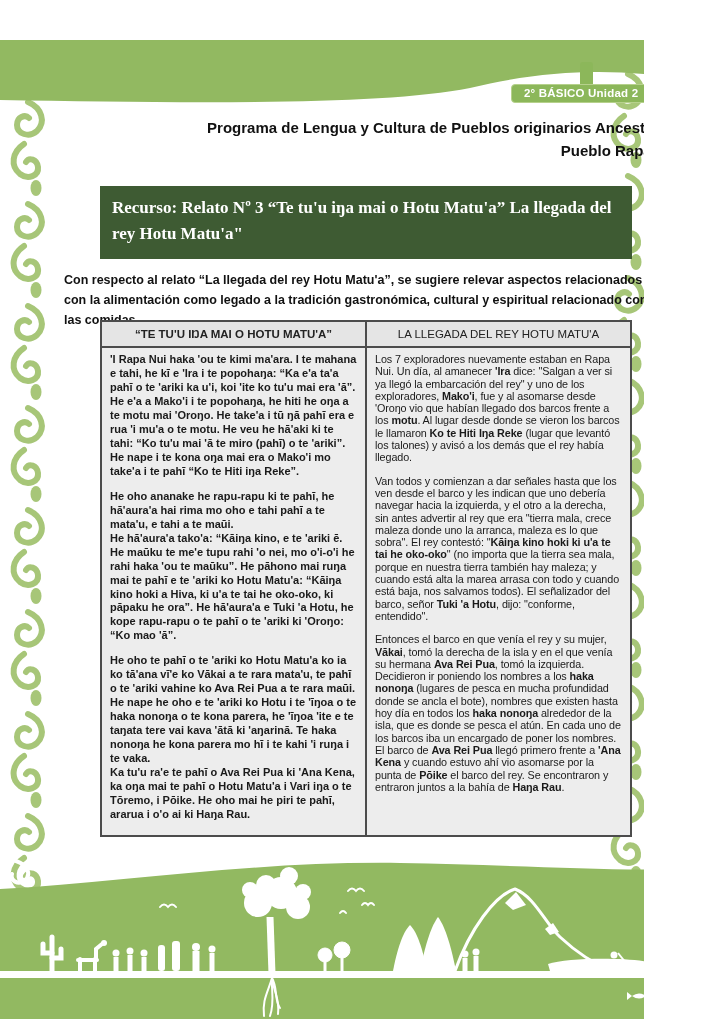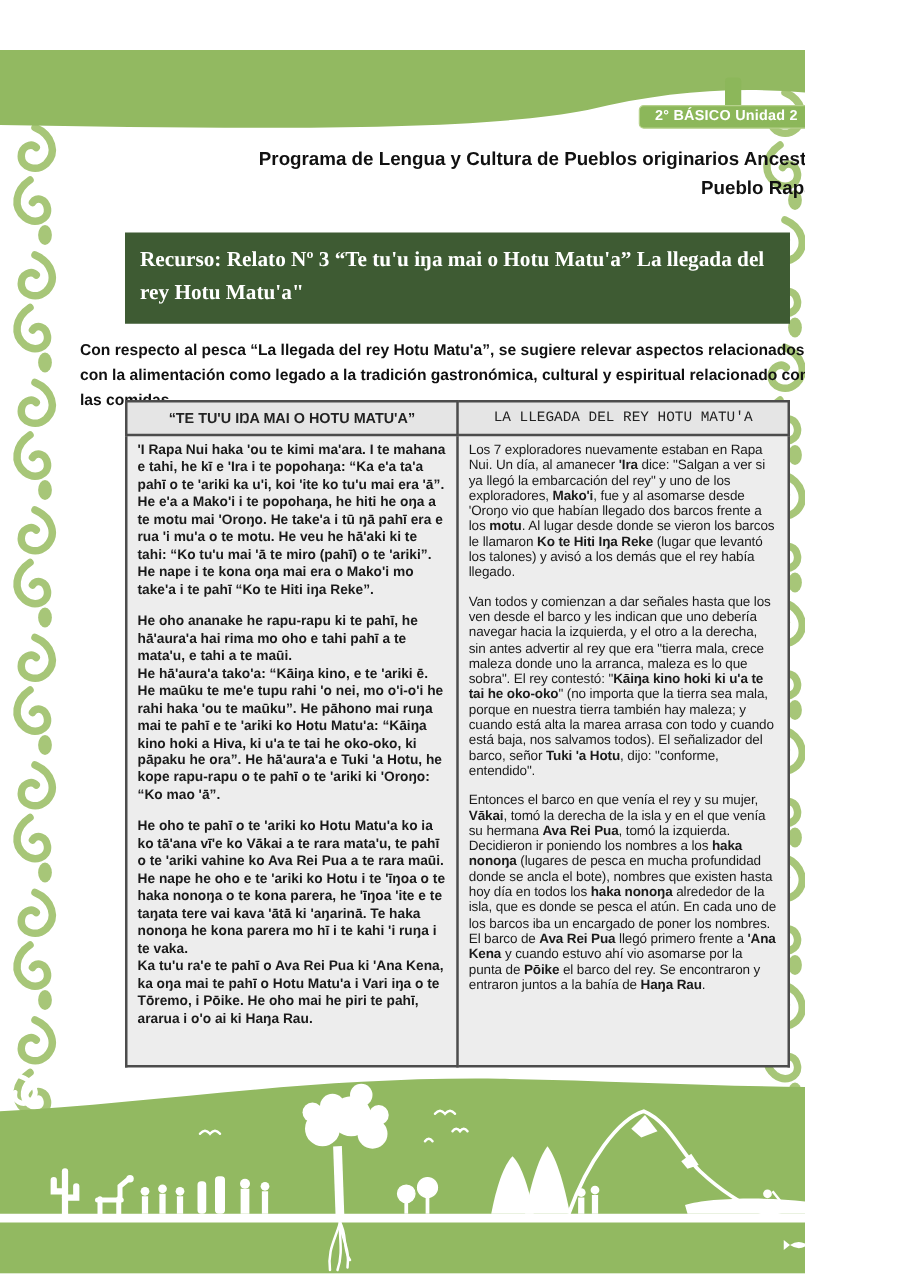--- a/index.html
+++ b/index.html
@@ -41,24 +41,24 @@
   table.story{
     position:absolute;top:320px;left:100px;width:532px;z-index:2;
     border-collapse:collapse;table-layout:fixed;
   }
   table.story th, table.story td{border:2px solid #4c4c4c;}
   table.story th{
     background:var(--table_header_bg,#E5E5E5);
     font-size:11.5px;padding:6px 4px;color:#222;
   }
   th.h-rapanui{font-weight:bold;}
-  th.h-spanish{font-weight:normal;font-family:Liberation Mono, monospace;}
+  th.h-spanish{font-weight:normal;}
   table.story td{
     background:var(--cell_bg,#EDEDED);
-    vertical-align:top;padding:5px 8px 18px 8px;
+    vertical-align:top;padding:5px 8px 2px 8px;
   }
   td.col-rapanui{font-weight:bold;font-size:11px;line-height:1.27;white-space:pre-line;}
   td.col-spanish{font-size:10.8px;line-height:1.14;letter-spacing:-0.1px;}
   table.story p{margin:0 0 11px 0;}
   .b{font-weight:bold;}
   
   .bottom-band{position:absolute;bottom:0;left:0;z-index:1;}
 </style>
 </head>
 <body>
@@ -101,21 +101,21 @@
       <use href="#koruL" y="714"></use>
   </svg>
 
   <div class="doc-title">
     <div>Programa de Lengua y Cultura de Pueblos originarios Ancestrales</div>
     <div>Pueblo Rapa Nui</div>
   </div>
 
   <div class="resource-box">Recurso: Relato Nº 3 “Te tu'u iŋa mai o Hotu Matu'a” La llegada del rey Hotu Matu'a"</div>
 
-  <p class="intro">Con respecto al pesca “La llegada del rey Hotu Matu'a”, se sugiere relevar aspectos relacionados con la alimentación como legado a la tradición gastronómica, cultural y espiritual relacionado con las comidas.</p>
+  <p class="intro">Con respecto al relato “La llegada del rey Hotu Matu'a”, se sugiere relevar aspectos relacionados con la alimentación como legado a la tradición gastronómica, cultural y espiritual relacionado con las comidas.</p>
 
   <table class="story">
     <thead>
       <tr>
         <th class="h-rapanui">“TE TU'U IŊA MAI O HOTU MATU'A”</th>
         <th class="h-spanish">LA LLEGADA DEL REY HOTU MATU'A</th>
       </tr>
     </thead>
     <tbody>
       <tr>

